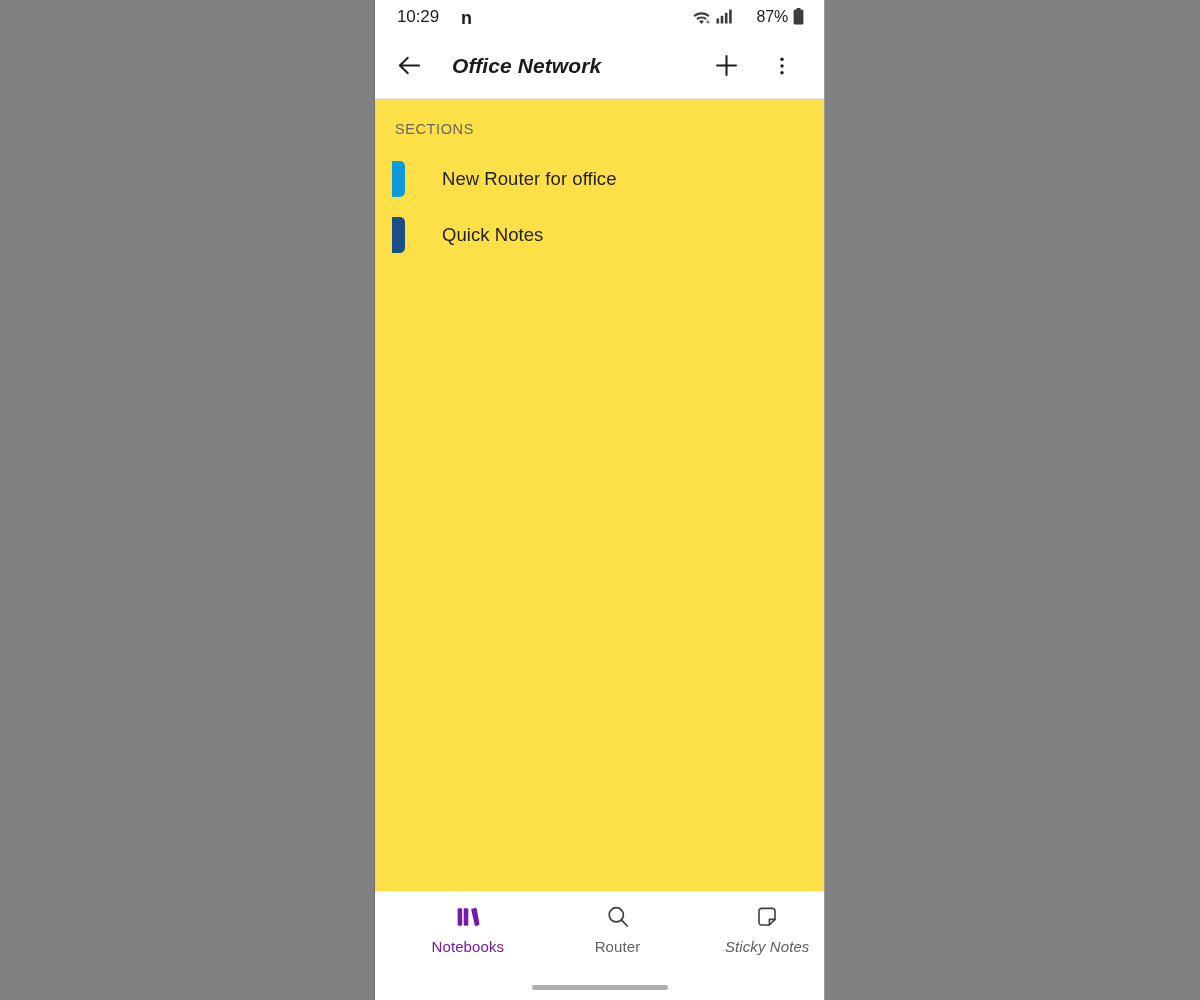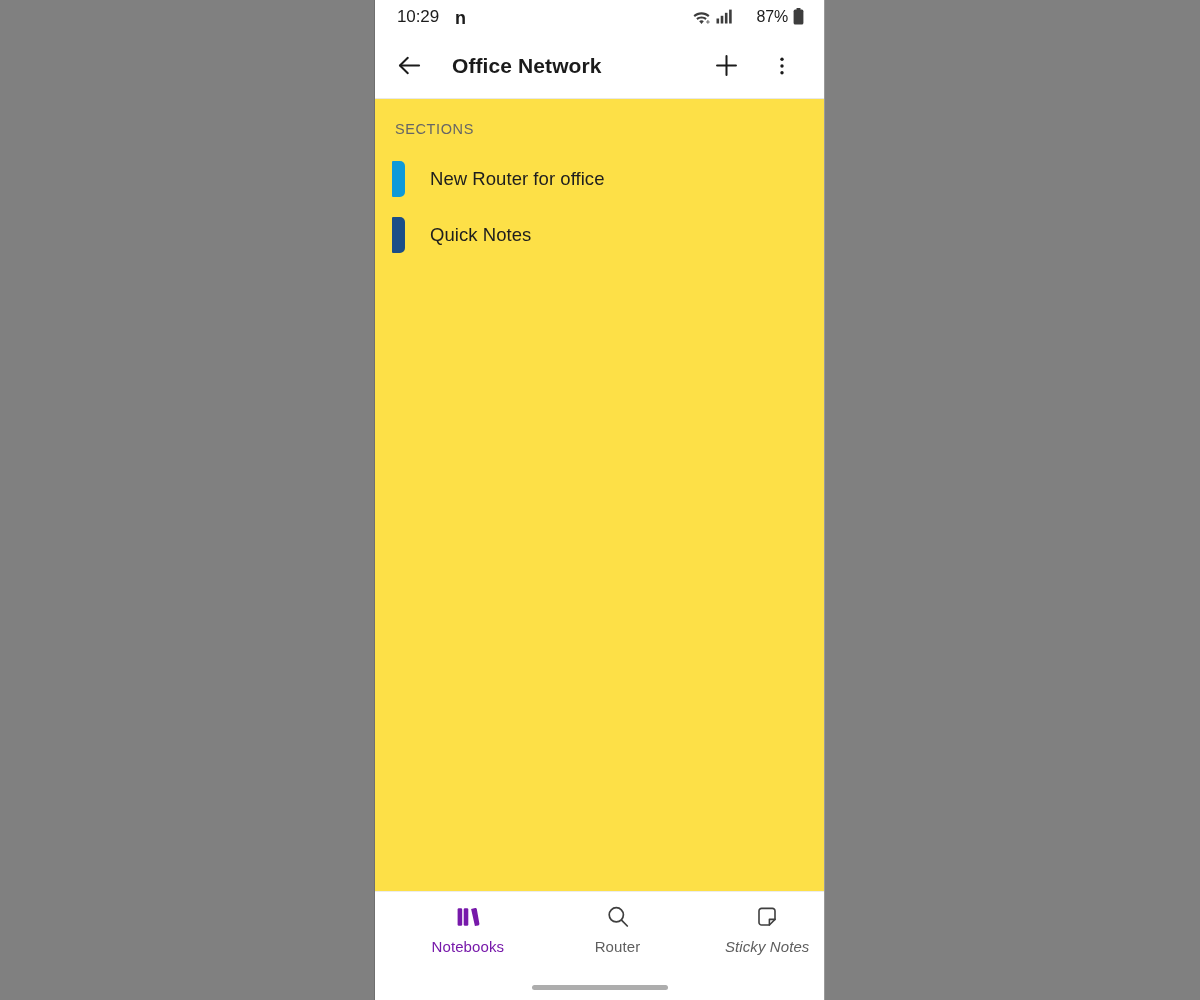--- a/index.html
+++ b/index.html
@@ -33,21 +33,21 @@
     height: 33px;
     flex: 0 0 33px;
     display: flex;
     align-items: center;
     padding: 0 20px 0 22px;
     background: #ffffff;
   }
   .status-left {
     display: flex;
     align-items: center;
-    gap: 16px;
+    gap: 22px;
   }
   .status-time {
     font-size: 17px;
     color: #1c1c1c;
     letter-spacing: -0.1px;
     font-family: "Liberation Sans", sans-serif;
   }
   .status-n {
     font-size: 18px;
     font-weight: bold;
@@ -72,20 +72,21 @@
 
   
   .app-bar {
     flex: 0 0 65px;
     height: 65px;
     display: flex;
     align-items: center;
     padding: 0 18px 0 0;
     background: #ffffff;
     position: relative;
+    font-style: italic;
   }
   .appbar-btn {
     width: 48px;
     height: 48px;
     display: flex;
     align-items: center;
     justify-content: center;
     cursor: pointer;
     flex: 0 0 auto;
   }
@@ -123,20 +124,21 @@
     letter-spacing: 0.6px;
     padding: 22px 0 0 20px;
   }
   .section-list { margin-top: 14px; }
   .section-row {
     display: flex;
     align-items: center;
     height: 56px;
     padding-left: 17px;
     cursor: pointer;
+    gap: 12px;
   }
   .tab-swatch {
     width: 13px;
     height: 36px;
     border-radius: 1px 5px 5px 1px;
     flex: 0 0 13px;
   }
   .section-label {
     font-size: 18.5px;
     color: #1e1e1e;

